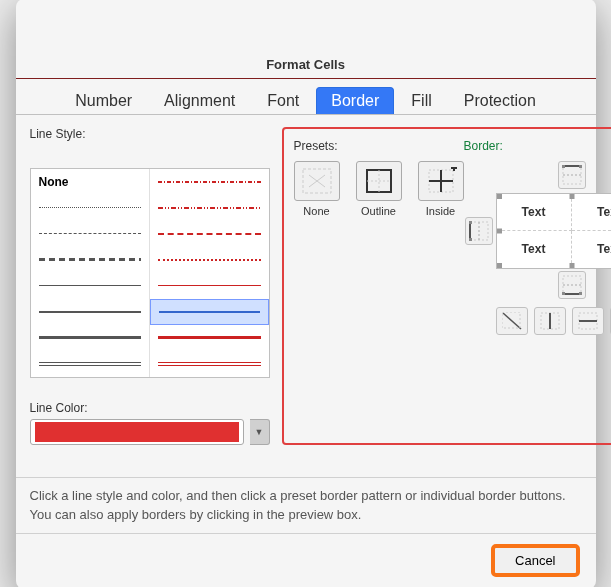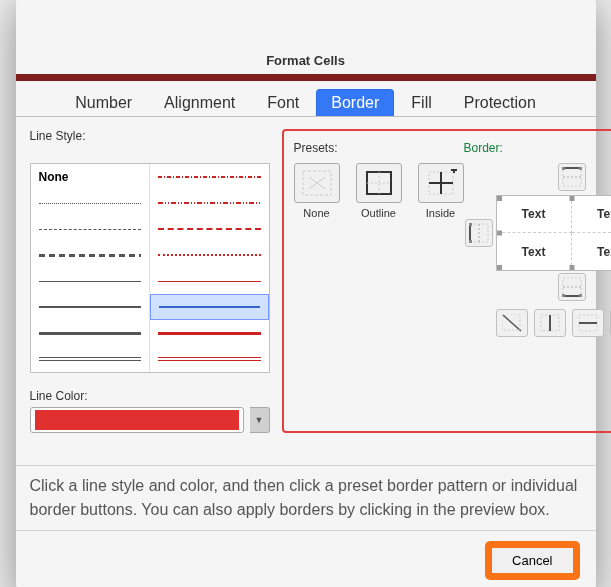--- a/index.html
+++ b/index.html
@@ -22,21 +22,21 @@
       min-height: 560px;
       display: flex;
       flex-direction: column;
     }
     .title-bar {
       text-align: center;
       padding: 10px 0 6px;
       font-size: 13px;
       font-weight: 600;
       color: #333;
-      border-bottom: 7px solid #7f1d1d;
+      border-bottom: 1px solid #7f1d1d;
       margin-top: 48px;
     }
     .tabs {
       display: flex;
       justify-content: center;
       gap: 2px;
       padding: 8px 10px 0;
       border-bottom: 1px solid #c0c0c0;
     }
     .tab {
@@ -58,21 +58,21 @@
       display: flex;
       flex: 1;
       padding: 12px 14px;
       gap: 12px;
     }
     .left-panel {
       width: 240px;
       flex-shrink: 0;
       display: flex;
       flex-direction: column;
-      gap: 16px;
+      gap: 23px;
     }
     .section-label {
       font-size: 12px;
       color: #333;
       margin-bottom: 4px;
     }
     .line-color-section {
     }
     .color-row {
       display: flex;
@@ -150,39 +150,39 @@
       background: #f0f0f0;
       border-radius: 3px;
       display: flex;
       align-items: center;
       justify-content: center;
       cursor: pointer;
       font-size: 11px;
     }
     .info-text {
       padding: 8px 14px;
-      font-size: 16px;
+      font-size: 13px;
       color: #555;
       line-height: 1.5;
       border-top: 1px solid #d0d0d0;
       margin-top: 20px;
     }
     .footer {
       display: flex;
       justify-content: flex-end;
       gap: 10px;
       padding: 10px 16px 12px;
       border-top: 1px solid #d0d0d0;
     }
     .btn {
       padding: 5px 20px;
       border-radius: 5px;
       font-size: 13px;
       cursor: pointer;
-      border: 7px solid #f97316;
+      border: 4px solid #f97316;
       background: #f0f0f0;
     }
     .btn-primary {
       background: #3478f6;
       color: #fff;
       border-color: #2a6de0;
     }
     .lines-container {
       display: flex;
       border: 1px solid #c0c0c0;

